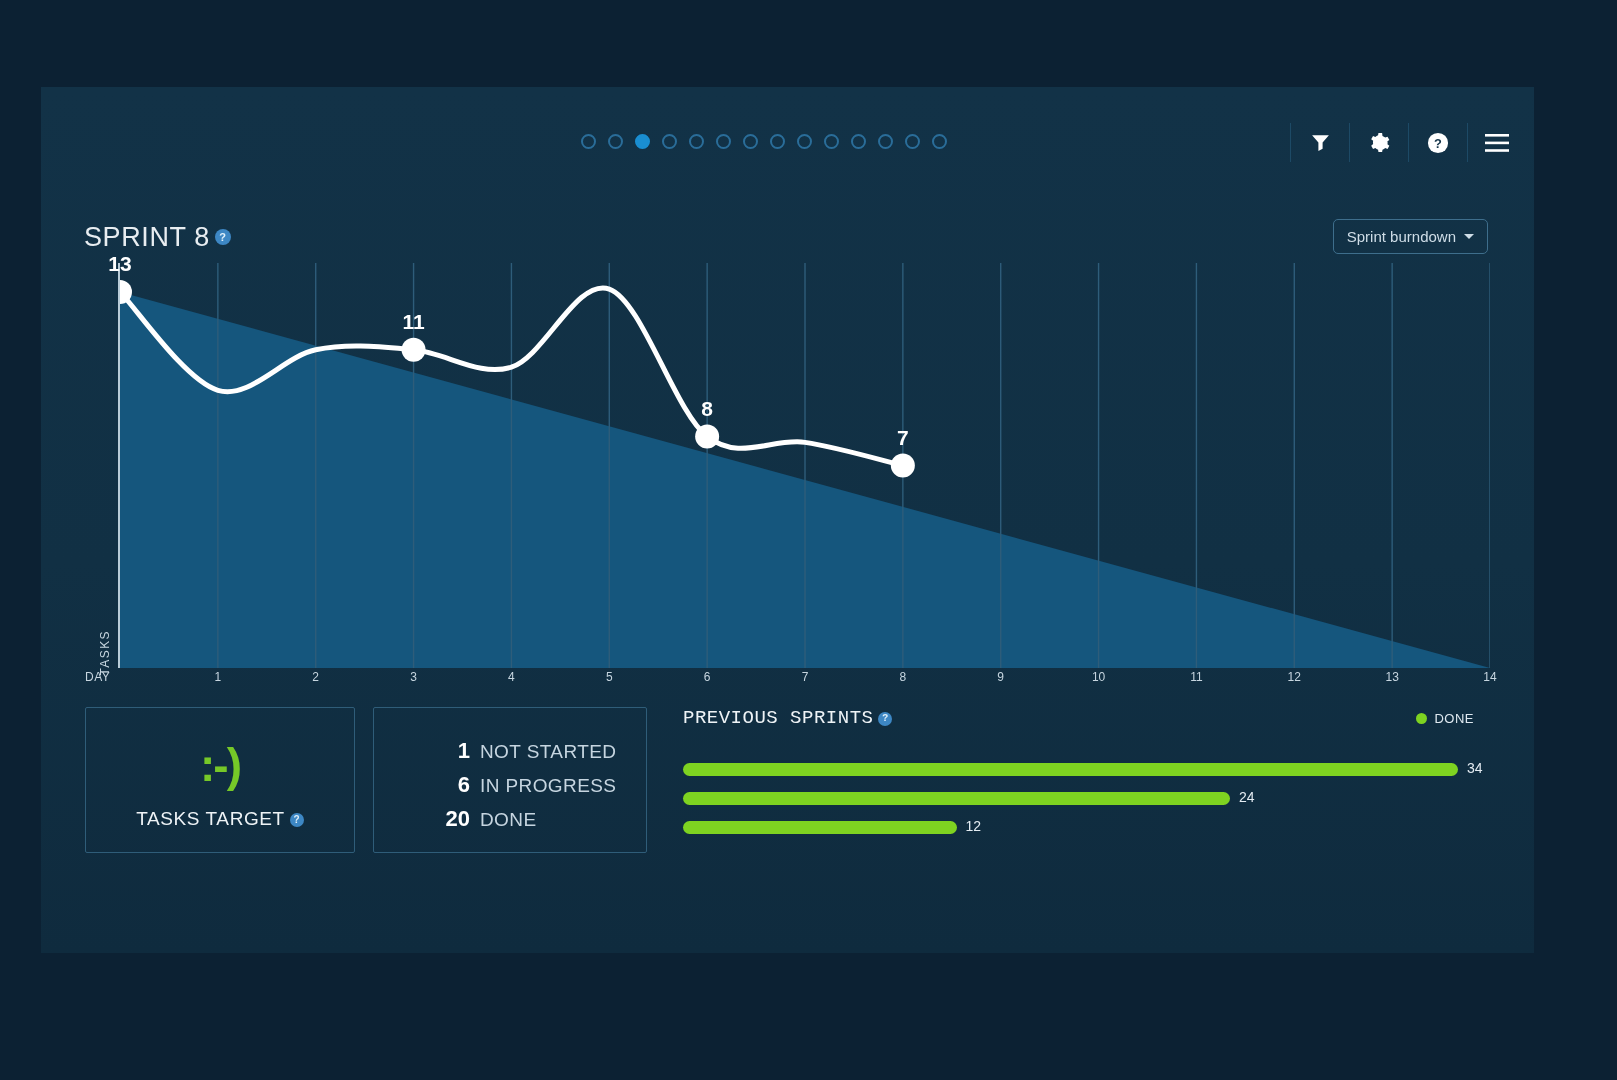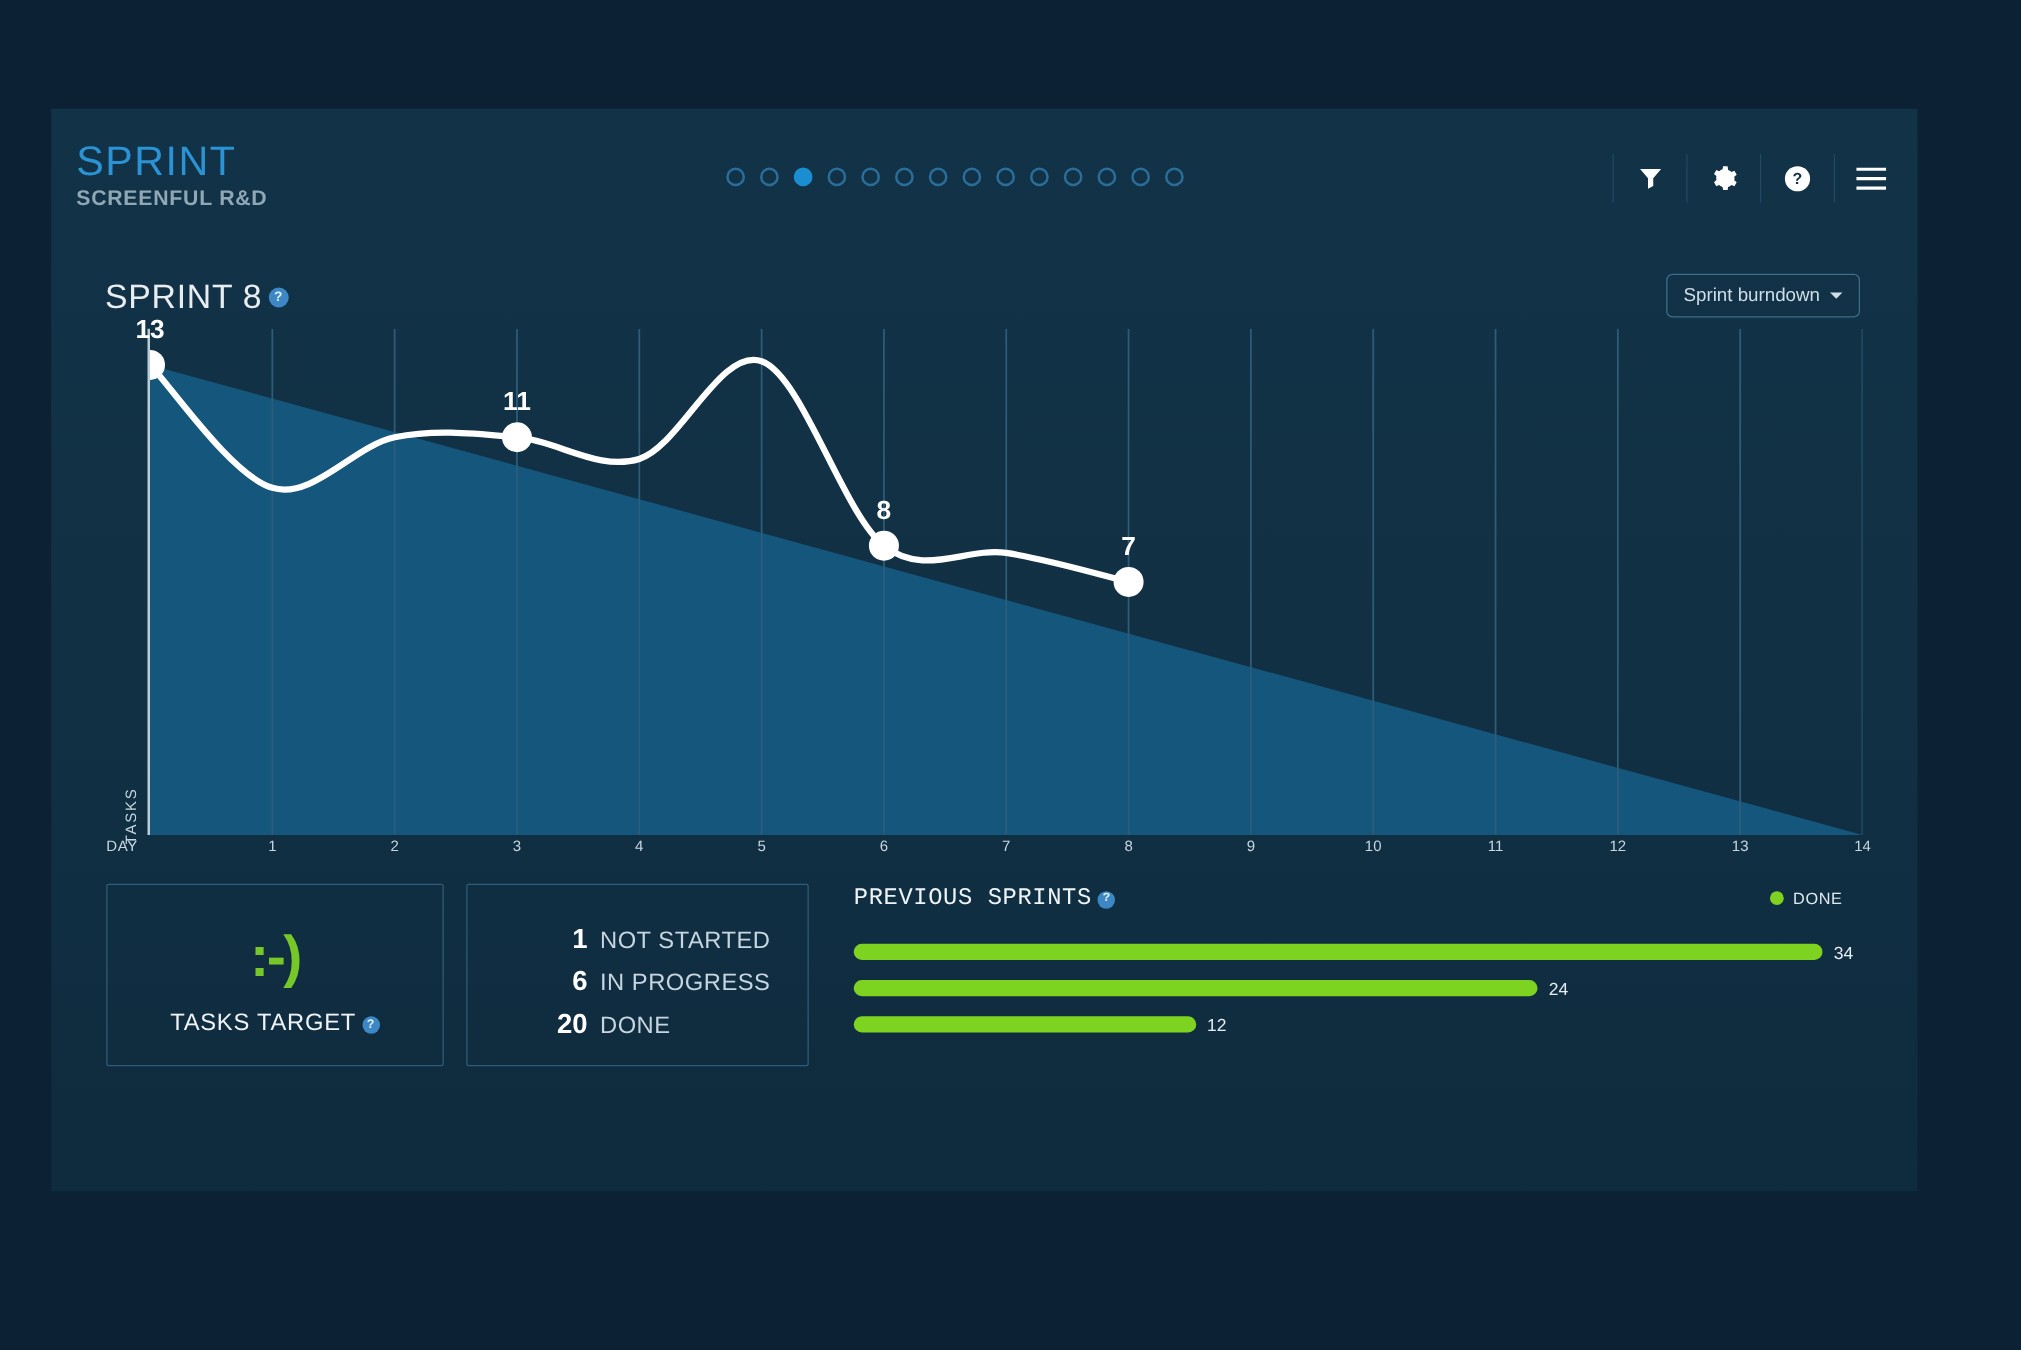--- a/index.html
+++ b/index.html
@@ -143,38 +143,34 @@
   }
   .legend {
     position: absolute; right: 16px; top: 4px;
     display: flex; align-items: center; gap: 7px;
     font-size: 13px; letter-spacing: .5px; color: #dfe9f0;
   }
   .legend-dot {
     width: 11px; height: 11px; border-radius: 50%; background: #7ed321;
   }
   .bars { margin-top: 6px; }
-  .bar-row { display: flex; align-items: center; height: 29px; }
+  .bar-row { display: flex; align-items: flex-end; height: 29px; }
   .bar {
     height: 13px; border-radius: 7px; background: #7ed321;
   }
   .bar-val {
     font-size: 14px; color: #e4ecf2; margin-left: 9px;
   }
 </style>
 </head>
 <body>
 
 <div id="app">
 
   <div class="header">
-    <div class="logo">
-      <div class="logo-main">SPRINT</div>
-      <div class="logo-sub">SCREENFUL R&amp;D</div>
-    </div>
 
     <div class="dots" id="dots">
         <div class="dot"></div>
         <div class="dot"></div>
         <div class="dot active"></div>
         <div class="dot"></div>
         <div class="dot"></div>
         <div class="dot"></div>
         <div class="dot"></div>
         <div class="dot"></div>

